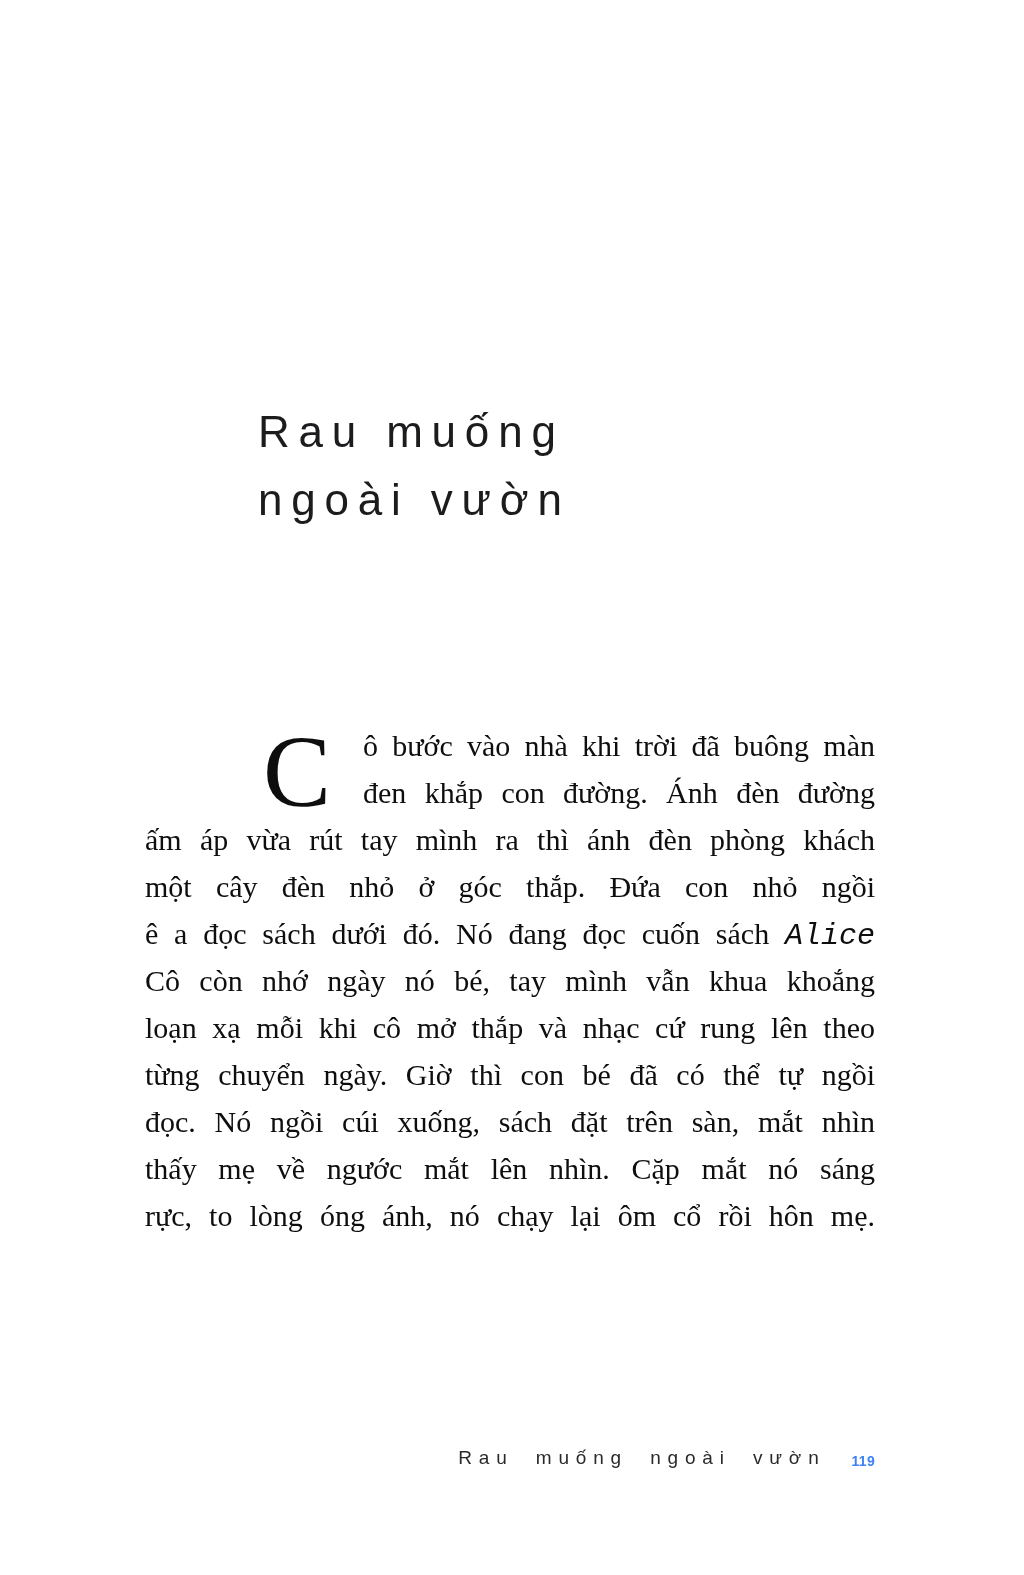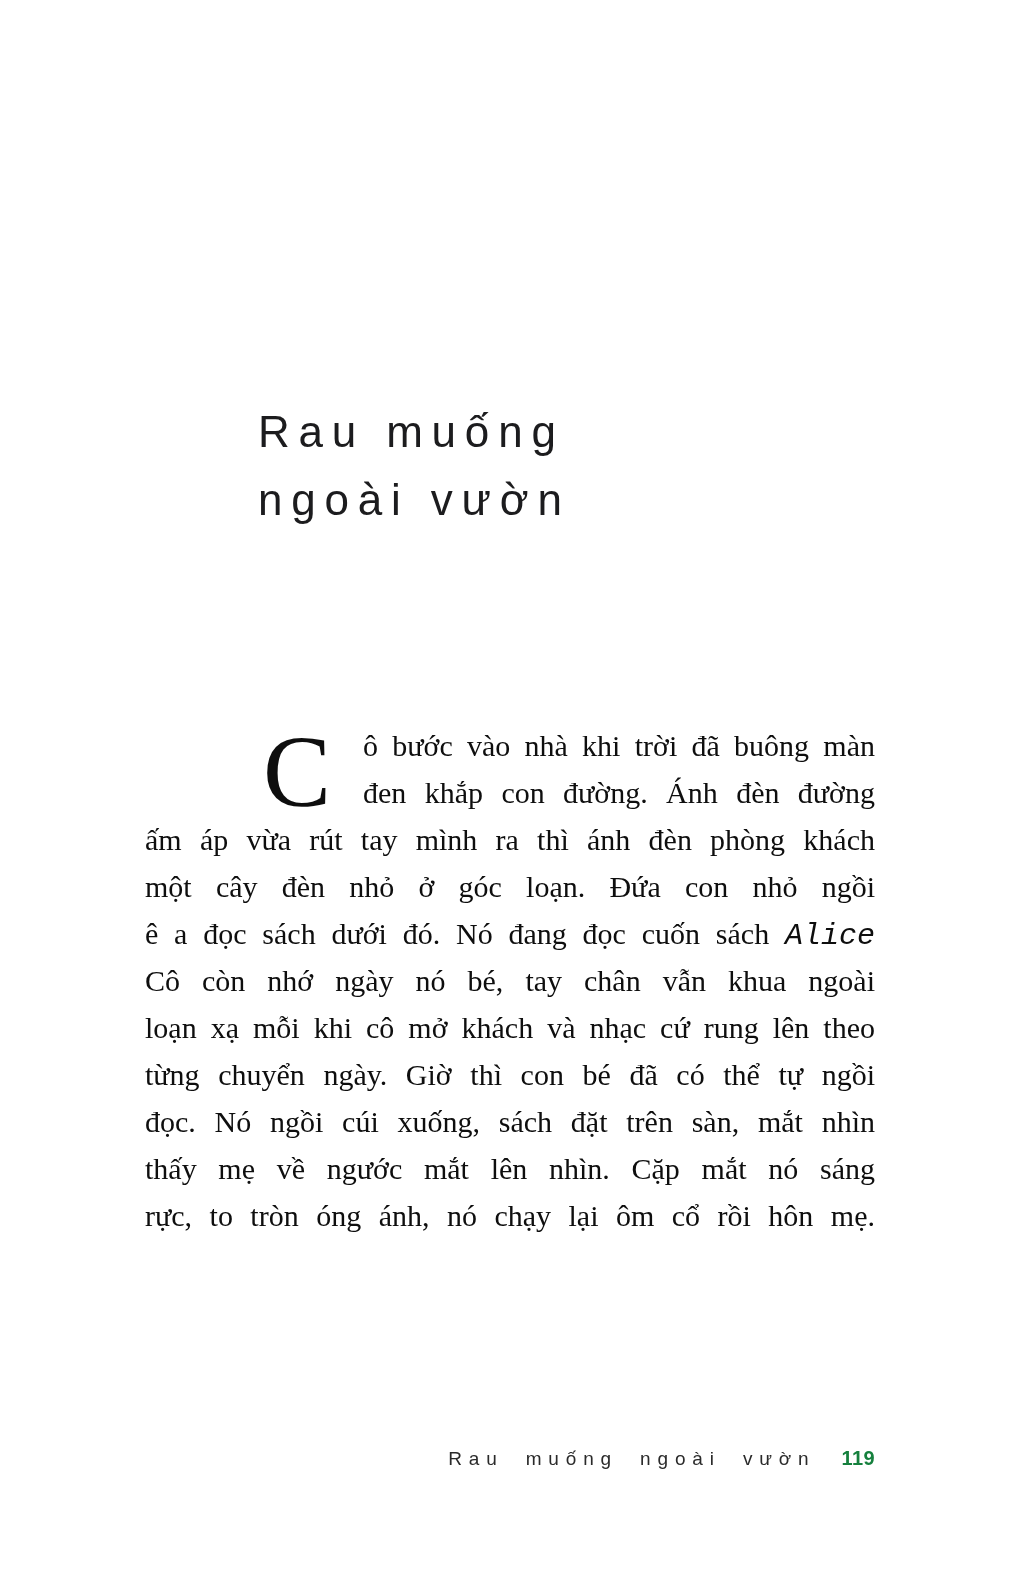--- a/index.html
+++ b/index.html
@@ -67,51 +67,51 @@
     white-space: nowrap;
   }
   .running-title {
     font-size: 19px;
     font-weight: 400;
     letter-spacing: 0.36em;
     word-spacing: 10px;
     color: #2a2a2a;
   }
   .page-number {
-    font-size: 20px;
+    font-size: 14px;
     font-weight: 700;
     letter-spacing: 0.02em;
     margin-left: 26px;
-    color: #15803d;
+    color: #3b82f6;
   }
 </style>
 </head>
 <body>
 
 <div class="page">
 
   <div class="chapter-title">
     <span class="title-line">Rau muống</span>
     <span class="title-line">ngoài vườn</span>
   </div>
 
   <div class="body-text">
     <span class="drop-cap">C</span>
     <div id="body-lines">
         <div class="body-line indent"><span>ô bước vào nhà khi trời đã buông màn</span></div>
         <div class="body-line indent"><span>đen khắp con đường. Ánh đèn đường</span></div>
         <div class="body-line"><span>ấm áp vừa rút tay mình ra thì ánh đèn phòng khách</span></div>
-        <div class="body-line"><span>một cây đèn nhỏ ở góc loạn. Đứa con nhỏ ngồi</span></div>
+        <div class="body-line"><span>một cây đèn nhỏ ở góc thắp. Đứa con nhỏ ngồi</span></div>
         <div class="body-line"><span>ê a đọc sách dưới đó. Nó đang đọc cuốn sách </span><span class="seg-italic">Alice</span></div>
-        <div class="body-line"><span>Cô còn nhớ ngày nó bé, tay chân vẫn khua ngoài</span></div>
-        <div class="body-line"><span>loạn xạ mỗi khi cô mở khách và nhạc cứ rung lên theo</span></div>
+        <div class="body-line"><span>Cô còn nhớ ngày nó bé, tay mình vẫn khua khoắng</span></div>
+        <div class="body-line"><span>loạn xạ mỗi khi cô mở thắp và nhạc cứ rung lên theo</span></div>
         <div class="body-line"><span>từng chuyển ngày. Giờ thì con bé đã có thể tự ngồi</span></div>
         <div class="body-line"><span>đọc. Nó ngồi cúi xuống, sách đặt trên sàn, mắt nhìn</span></div>
         <div class="body-line"><span>thấy mẹ về ngước mắt lên nhìn. Cặp mắt nó sáng</span></div>
-        <div class="body-line"><span>rực, to tròn óng ánh, nó chạy lại ôm cổ rồi hôn mẹ.</span></div>
+        <div class="body-line"><span>rực, to lòng óng ánh, nó chạy lại ôm cổ rồi hôn mẹ.</span></div>
       </div>
   </div>
 
   <div class="footer">
     <span class="running-title">Rau muống ngoài vườn</span>
     <span class="page-number">119</span>
   </div>
 
 </div>
 

